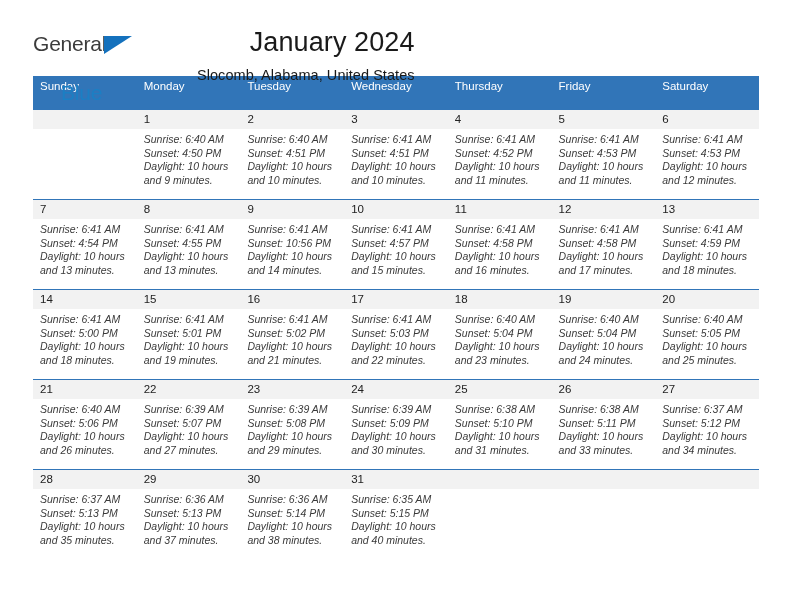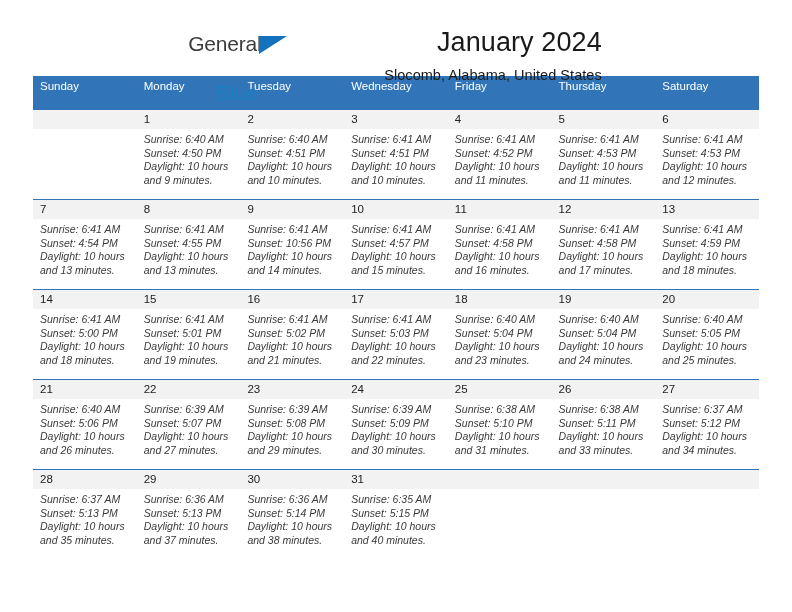--- a/index.html
+++ b/index.html
@@ -20,25 +20,24 @@
     width: 792px;
     height: 612px;
     box-sizing: border-box;
     padding: 0 33px;
   }
 
   
   .top {
     display: flex;
     align-items: flex-start;
-    justify-content: center;
+    justify-content: flex-start;
     padding-top: 28px;
     height: 68px;
     box-sizing: border-box;
-    gap: 32px;
   }
 
   .logo {
     position: relative;
     width: 120px;
     height: 48px;
     line-height: 1;
     user-select: none;
   }
   .logo-general {
@@ -172,22 +171,22 @@
 
   </div>
 
   <div class="calendar">
 
     <div class="weekdays">
       <div class="weekday">Sunday</div>
       <div class="weekday">Monday</div>
       <div class="weekday">Tuesday</div>
       <div class="weekday">Wednesday</div>
+      <div class="weekday">Thursday</div>
       <div class="weekday">Friday</div>
-      <div class="weekday">Thursday</div>
       <div class="weekday">Saturday</div>
     </div>
 
     <div class="week">
       <div class="week-daynums">
         <div class="daynum"></div>
         <div class="daynum">1</div>
         <div class="daynum">2</div>
         <div class="daynum">3</div>
         <div class="daynum">4</div>

